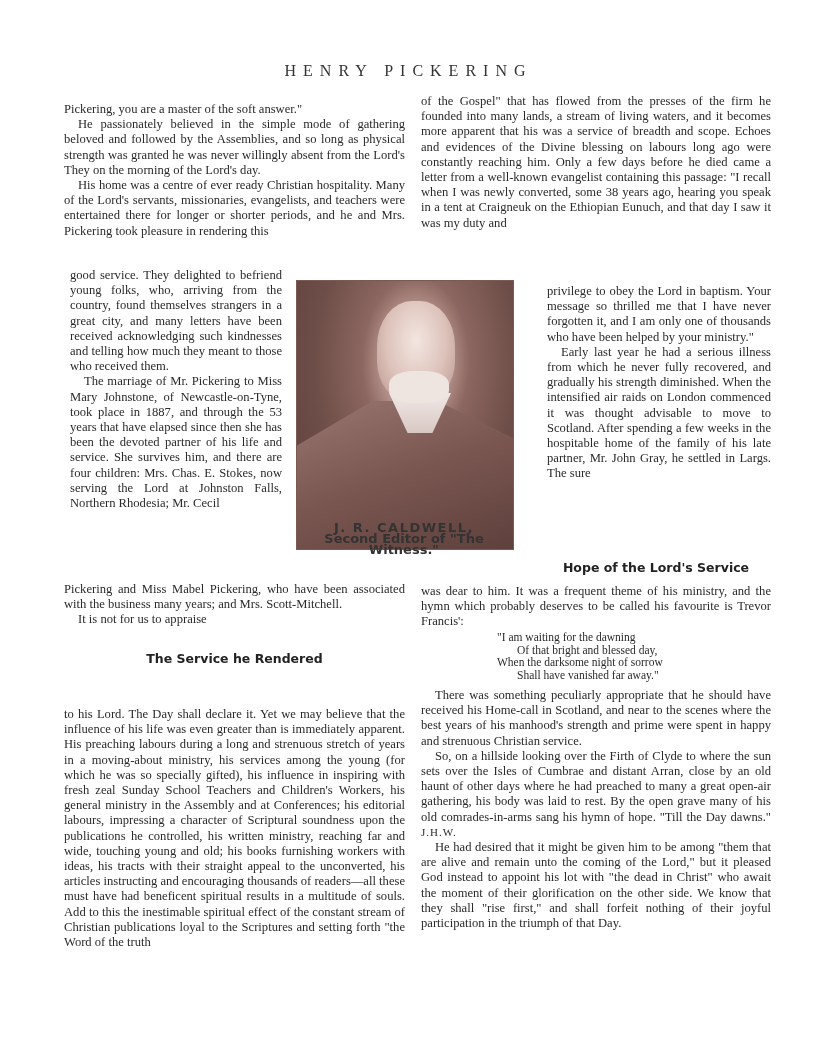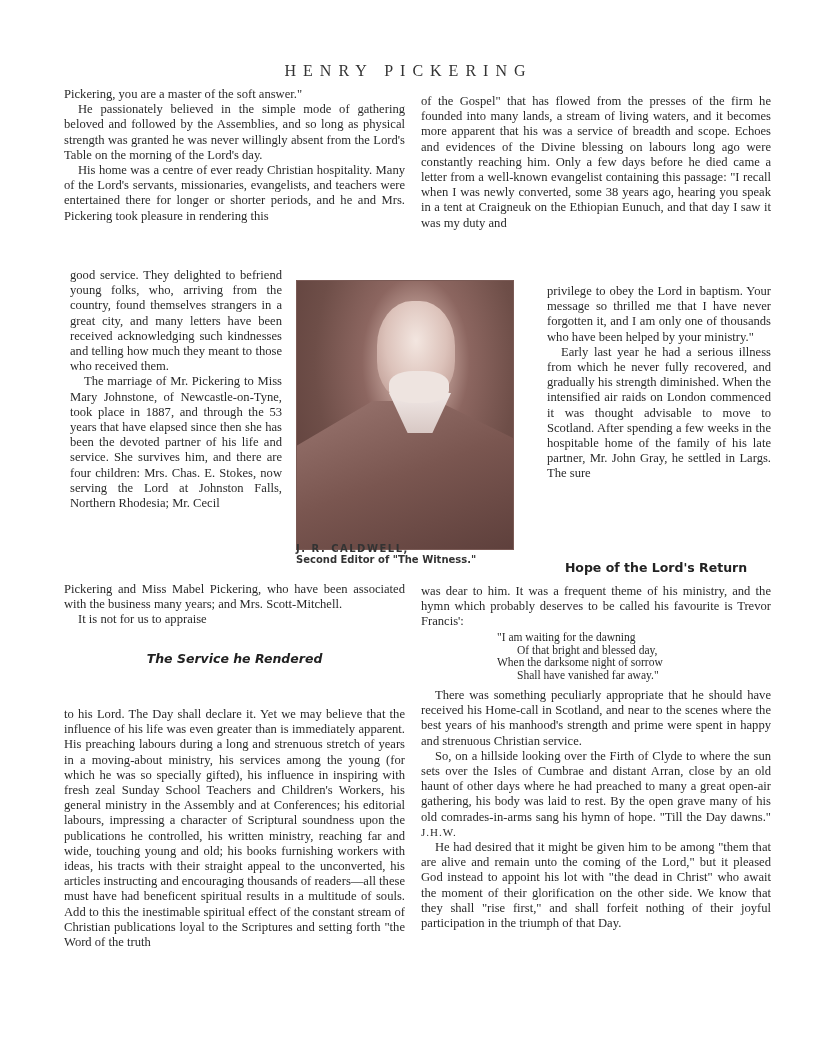--- a/index.html
+++ b/index.html
@@ -3,70 +3,70 @@
 <meta charset="utf-8">
 <style>
   html, body { margin: 0; padding: 0; background: #ffffff; }
   body { width: 817px; height: 1058px; position: relative; overflow: hidden;
          font-family: "Liberation Serif", "DejaVu Serif", serif; color: #2a2a2a; }
   .page-header { position: absolute; top: 62px; left: 0; width: 817px; text-align: center;
          font-size: 16px; letter-spacing: 7px; color: #333; }
   .col { position: absolute; font-size: 12.6px; line-height: 15.2px; text-align: justify; }
   .col p { margin: 0; text-indent: 14px; }
   .col p.noindent { text-indent: 0; }
-  .col-left-top { left: 64px; top: 87px; width: 341px; }
+  .col-left-top { left: 64px; top: 102px; width: 341px; }
   .col-left-wrap { left: 70px; top: 268px; width: 212px; }
   .col-left-bottom { left: 64px; top: 582px; width: 341px; }
   .col-left-bottom2 { left: 64px; top: 707px; width: 341px; }
   .col-right-top { left: 421px; top: 94px; width: 350px; }
   .col-right-wrap { left: 547px; top: 284px; width: 224px; }
   .heading { position: absolute; font-family: "DejaVu Sans", "Liberation Sans", sans-serif;
          font-weight: bold; font-size: 12.5px; color: #222; text-align: center; }
   .portrait { position: absolute; left: 296px; top: 280px; width: 216px; height: 268px;
          background: radial-gradient(ellipse at 55% 30%, #e8d8d0 0%, #c8a8a0 14%, #8c6660 32%, #6e4e48 60%, #5a3c38 100%);
          border: 1px solid #7a5a55; }
   .portrait .face { position: absolute; left: 80px; top: 20px; width: 78px; height: 100px; border-radius: 45% 45% 40% 40%;
          background: radial-gradient(ellipse at 50% 40%, #f3e6e0 0%, #dcc2ba 55%, #b8948c 100%); }
   .portrait .beard { position: absolute; left: 92px; top: 90px; width: 60px; height: 32px; border-radius: 40%;
          background: #eee4e0; }
   .portrait .collar { position: absolute; left: 92px; top: 112px; width: 62px; height: 40px;
          background: linear-gradient(180deg, #f0e8e6, #d8c8c4); clip-path: polygon(0 0,100% 0, 70% 100%, 30% 100%); }
   .portrait .coat { position: absolute; left: 0; top: 120px; width: 216px; height: 148px;
          background: linear-gradient(160deg, #9a7670 0%, #7a5650 50%, #5e403c 100%);
          clip-path: polygon(0 30%, 35% 0, 65% 0, 100% 25%, 100% 100%, 0 100%); }
-  .caption { position: absolute; left: 296px; top: 543px; width: 216px; text-align: left;
-         font-family: "DejaVu Sans", "Liberation Sans", sans-serif; font-weight: bold; font-size: 10px; line-height: 11px; color: #333; }
+  .caption { position: absolute; left: 296px; top: 522px; width: 216px; text-align: center;
+         font-family: "DejaVu Sans", "Liberation Sans", sans-serif; font-weight: bold; font-size: 13px; line-height: 11px; color: #333; }
   .caption .name { letter-spacing: 1.5px; }
   .hymn { position: absolute; left: 497px; top: 631px; font-size: 11.5px; line-height: 12.5px; color: #2a2a2a; }
   .hymn div { white-space: nowrap; }
   .hymn .in { padding-left: 20px; }
   .signature { font-size: 11px; letter-spacing: 1px; }
 </style>
 </head>
 <body>
 
 <div class="page-header">HENRY PICKERING</div>
 
 <div class="col col-left-top">
   <p class="noindent">Pickering, you are a master of the soft answer."</p>
-  <p>He passionately believed in the simple mode of gathering beloved and followed by the Assemblies, and so long as physical strength was granted he was never willingly absent from the Lord's Table on the morning of the Lord's day.</p>
+  <p>He passionately believed in the simple mode of gathering beloved and followed by the Assemblies, and so long as physical strength was granted he was never willingly absent from the Lord's They on the morning of the Lord's day.</p>
   <p>His home was a centre of ever ready Christian hospitality. Many of the Lord's servants, missionaries, evangelists, and teachers were entertained there for longer or shorter periods, and he and Mrs. Pickering took pleasure in rendering this</p>
 </div>
 
 <div class="col col-left-wrap">
   <p class="noindent">good service. They delighted to befriend young folks, who, arriving from the country, found themselves strangers in a great city, and many letters have been received acknowledging such kindnesses and telling how much they meant to those who received them.</p>
   <p>The marriage of Mr. Pickering to Miss Mary Johnstone, of Newcastle-on-Tyne, took place in 1887, and through the 53 years that have elapsed since then she has been the devoted partner of his life and service. She survives him, and there are four children: Mrs. Chas. E. Stokes, now serving the Lord at Johnston Falls, Northern Rhodesia; Mr. Cecil</p>
 </div>
 
 <div class="col col-left-bottom">
   <p class="noindent">Pickering and Miss Mabel Pickering, who have been associated with the business many years; and Mrs. Scott-Mitchell.</p>
   <p style="text-align:left;">It is not for us to appraise</p>
 </div>
 
-<div class="heading" style="left:64px; top:651px; width:341px;font-style:italic;">The Service he Rendered</div>
+<div class="heading" style="left:64px; top:651px; width:341px;">The Service he Rendered</div>
 
 <div class="col col-left-bottom2">
   <p class="noindent">to his Lord. The Day shall declare it. Yet we may believe that the influence of his life was even greater than is immediately apparent. His preaching labours during a long and strenuous stretch of years in a moving-about ministry, his services among the young (for which he was so specially gifted), his influence in inspiring with fresh zeal Sunday School Teachers and Children's Workers, his general ministry in the Assembly and at Conferences; his editorial labours, impressing a character of Scriptural soundness upon the publications he controlled, his written ministry, reaching far and wide, touching young and old; his books furnishing workers with ideas, his tracts with their straight appeal to the unconverted, his articles instructing and encouraging thousands of readers—all these must have had beneficent spiritual results in a multitude of souls. Add to this the inestimable spiritual effect of the constant stream of Christian publications loyal to the Scriptures and setting forth "the Word of the truth</p>
 </div>
 
 <div class="portrait">
   <div class="coat"></div>
   <div class="collar"></div>
   <div class="face"></div>
   <div class="beard"></div>
@@ -78,21 +78,21 @@
 
 <div class="col col-right-top">
   <p class="noindent">of the Gospel" that has flowed from the presses of the firm he founded into many lands, a stream of living waters, and it becomes more apparent that his was a service of breadth and scope. Echoes and evidences of the Divine blessing on labours long ago were constantly reaching him. Only a few days before he died came a letter from a well-known evangelist containing this passage: "I recall when I was newly converted, some 38 years ago, hearing you speak in a tent at Craigneuk on the Ethiopian Eunuch, and that day I saw it was my duty and</p>
 </div>
 
 <div class="col col-right-wrap">
   <p class="noindent">privilege to obey the Lord in baptism. Your message so thrilled me that I have never forgotten it, and I am only one of thousands who have been helped by your ministry."</p>
   <p>Early last year he had a serious illness from which he never fully recovered, and gradually his strength diminished. When the intensified air raids on London commenced it was thought advisable to move to Scotland. After spending a few weeks in the hospitable home of the family of his late partner, Mr. John Gray, he settled in Largs. The sure</p>
 </div>
 
-<div class="heading" style="left:536px; top:560px; width:240px;">Hope of the Lord's Return</div>
+<div class="heading" style="left:536px; top:560px; width:240px;">Hope of the Lord's Service</div>
 
 <div class="col" style="left:421px; top:584px; width:350px;">
   <p class="noindent">was dear to him. It was a frequent theme of his ministry, and the hymn which probably deserves to be called his favourite is Trevor Francis':</p>
 </div>
 
 <div class="hymn">
   <div>"I am waiting for the dawning</div>
   <div class="in">Of that bright and blessed day,</div>
   <div>When the darksome night of sorrow</div>
   <div class="in">Shall have vanished far away."</div>

